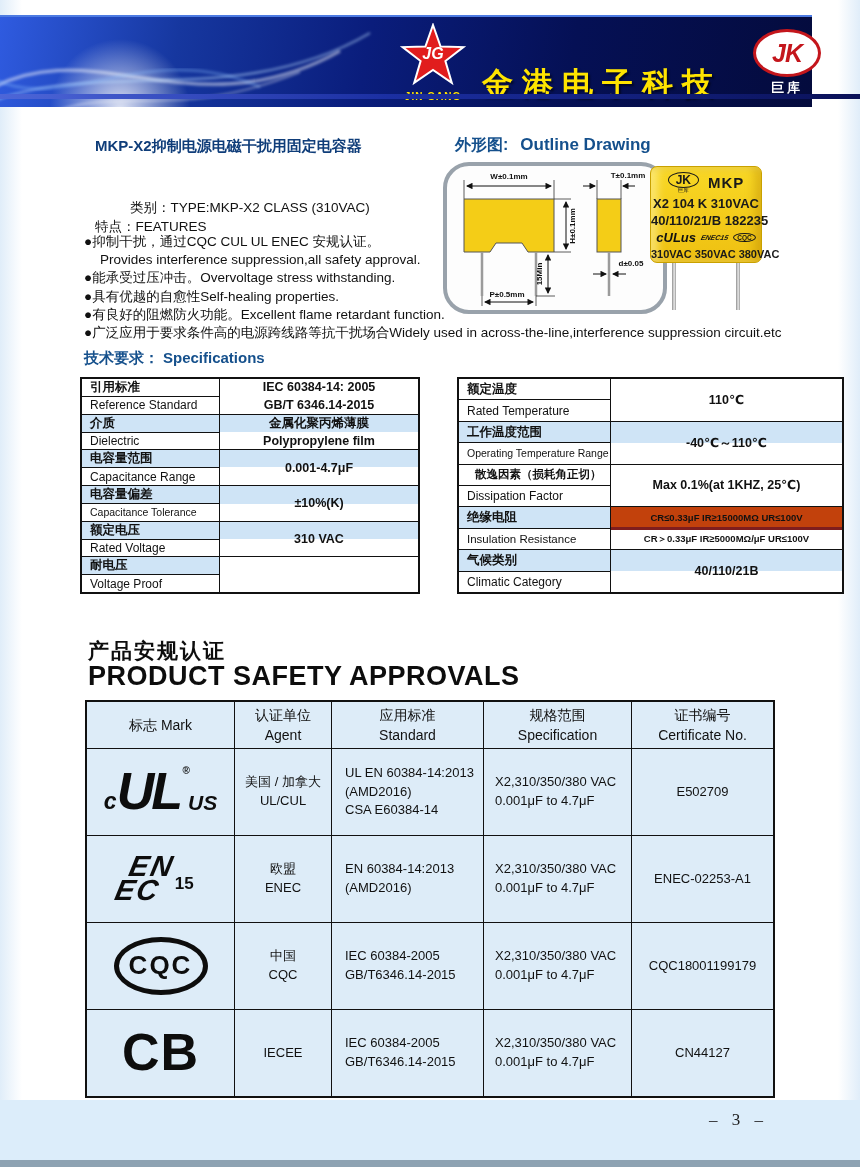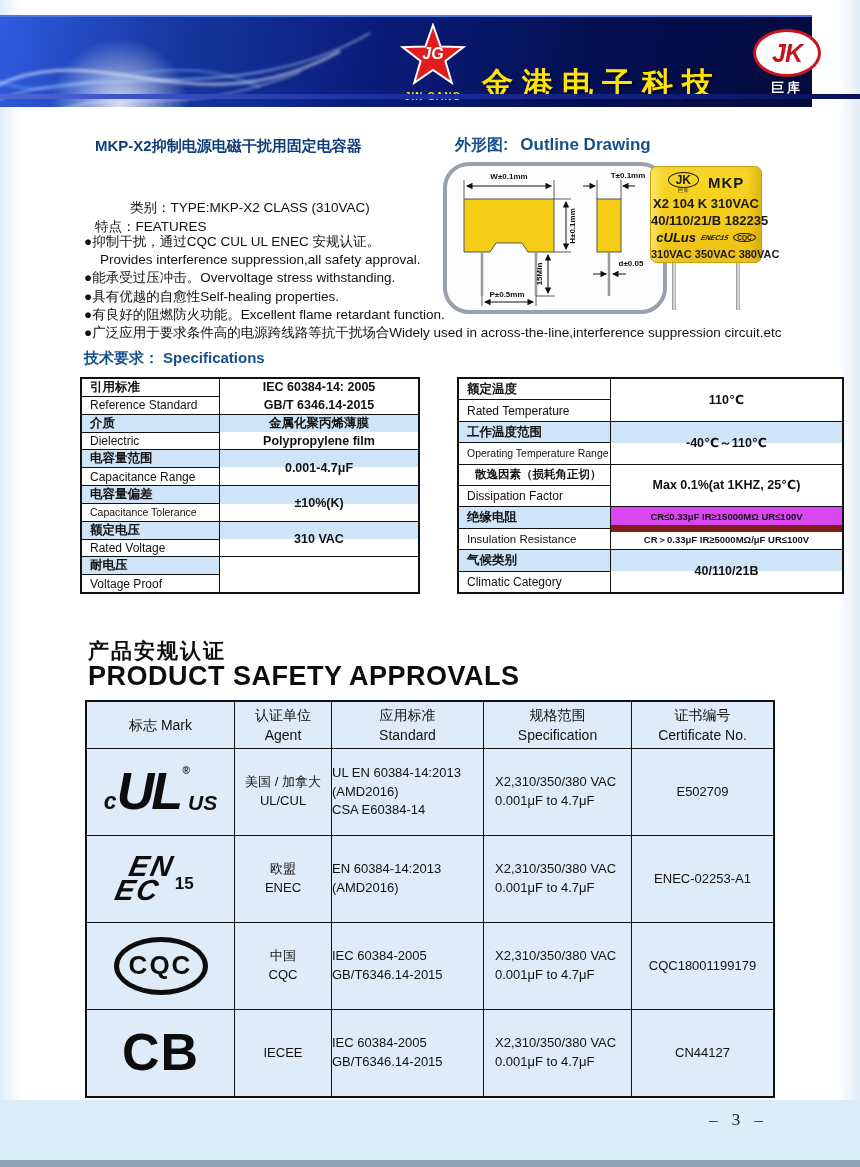--- a/index.html
+++ b/index.html
@@ -75,33 +75,33 @@
   .slabel .en.small{font-size:10.5px;}
   .svalue{flex:1;display:flex;align-items:center;justify-content:center;text-align:center;
     font-weight:700;font-size:12.5px;background:linear-gradient(180deg,#cfe4f6 50%,#fff 50%);
     white-space:pre-line;line-height:16px;}
   .srow.plain .slabel .zh{background:#fff;}
   .srow.plain .svalue{background:#fff;}
   .svalue.twolines{line-height:18px;}
   .svalue-split{flex:1;display:flex;flex-direction:column;}
   .svalue-split .v1,.svalue-split .v2{flex:1;display:flex;align-items:center;justify-content:center;
     font-weight:700;font-size:9.5px;white-space:nowrap;}
-  .svalue-split .v1{background:#d946ef;border-bottom:7px solid #7f1d1d;}
+  .svalue-split .v1{background:#c2410c;border-bottom:3px solid #7f1d1d;}
   .svalue-split .v2{background:#fff;}
   
   .appr-zh{position:absolute;left:88px;top:637px;font-size:21px;font-weight:800;letter-spacing:2px;color:#0d0d0d;}
   .appr-en{position:absolute;left:88px;top:661px;font-size:27px;font-weight:800;letter-spacing:.5px;color:#0d0d0d;}
   .appr-table{position:absolute;left:85px;top:700px;width:690px;border:2.5px solid #111;background:#ddecf8;box-sizing:border-box;}
   .arow{display:flex;height:86px;}
   .arow.ahead{height:46px;}
   .arow + .arow{border-top:1px solid #111;}
   .ac{display:flex;flex-direction:column;align-items:center;justify-content:center;box-sizing:border-box;
     font-size:13px;line-height:1.45;}
   .ac + .ac{border-left:1px solid #111;}
-  .ac.c1{width:147px;} .ac.c2{width:97px;} .ac.c3{width:152px;align-items:flex-start;}
+  .ac.c1{width:147px;} .ac.c2{width:97px;} .ac.c3{width:152px;align-items:flex-start;padding-left:13px;}
   .ac.c4{width:148px;align-items:flex-start;padding-left:11px;} .ac.c5{flex:1;}
   .ahead .ac{font-size:14px;align-items:center;padding-left:0;}
   .pre{white-space:pre-line;text-align:left;}
   .ctr{white-space:pre-line;text-align:center;}
   
   .mark-ul{display:flex;align-items:flex-end;font-weight:900;font-style:italic;color:#0d0d0d;}
   .ul-c{font-size:23px;line-height:1;}
   .ul-main{font-size:52px;line-height:.8;letter-spacing:-3px;position:relative;padding-right:8px;}
   .ul-reg{font-size:10px;position:absolute;top:-4px;right:-2px;font-style:normal;letter-spacing:0;}
   .ul-us{font-size:21px;line-height:1;}

